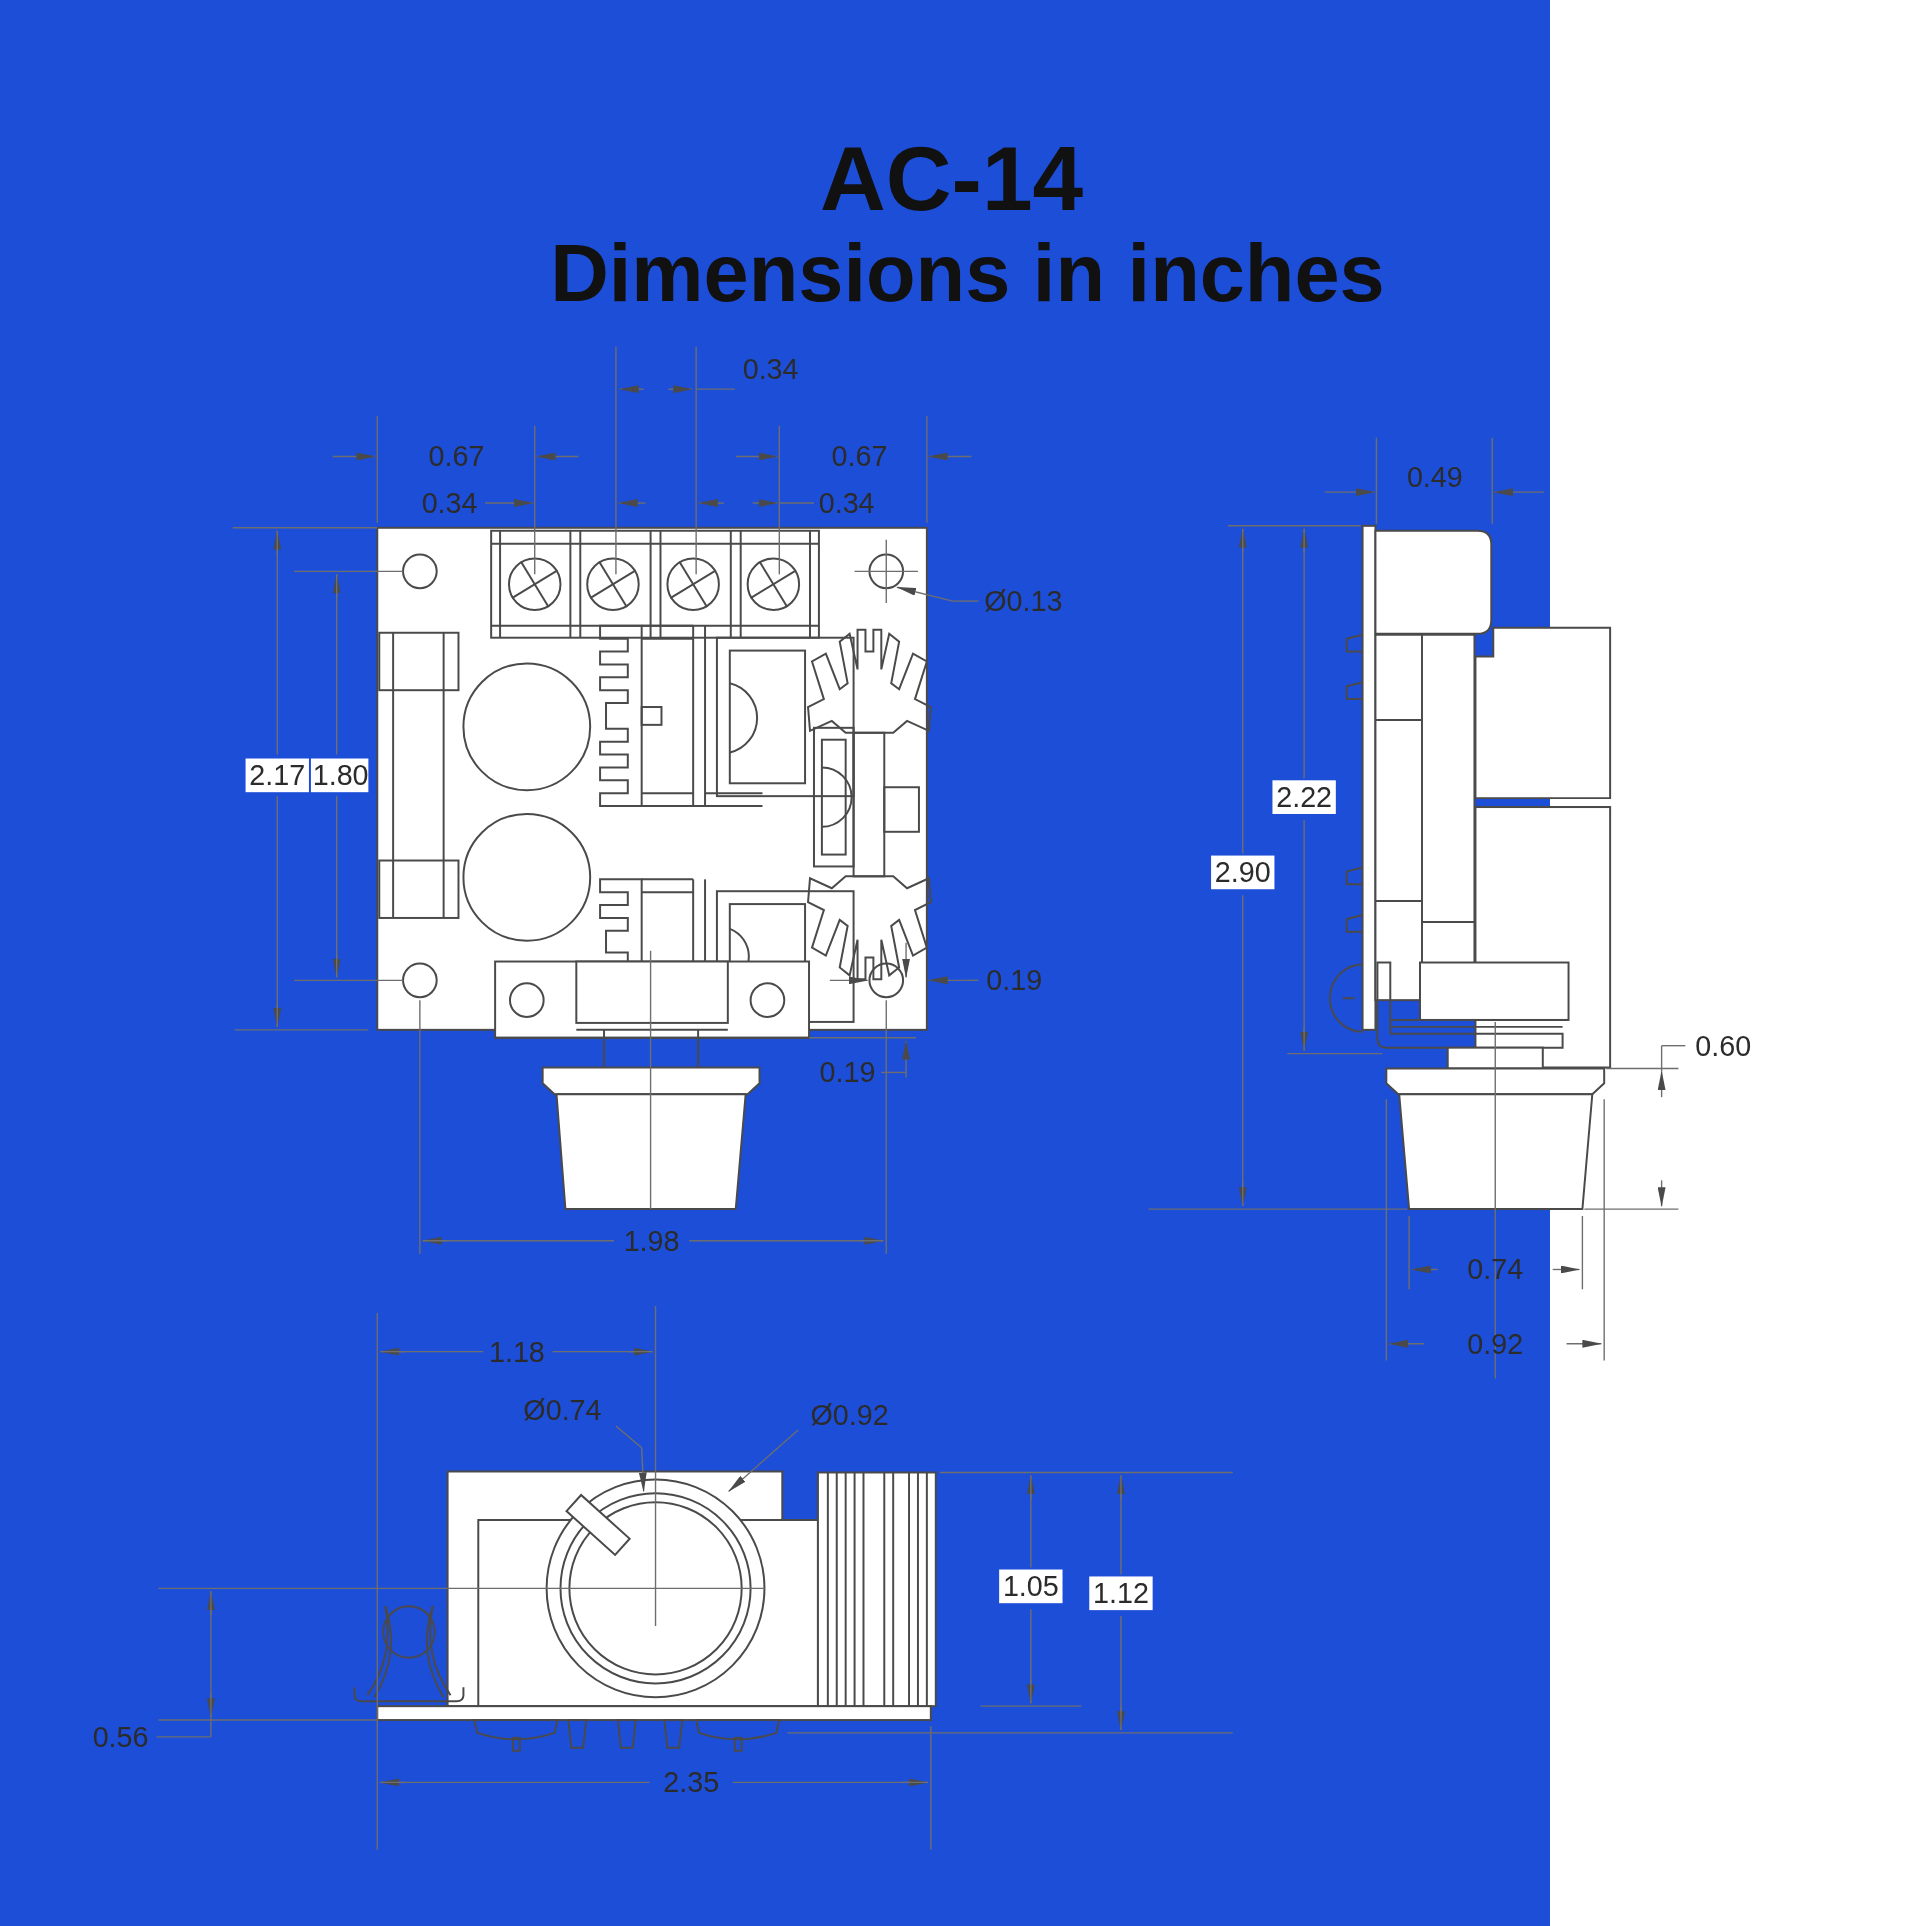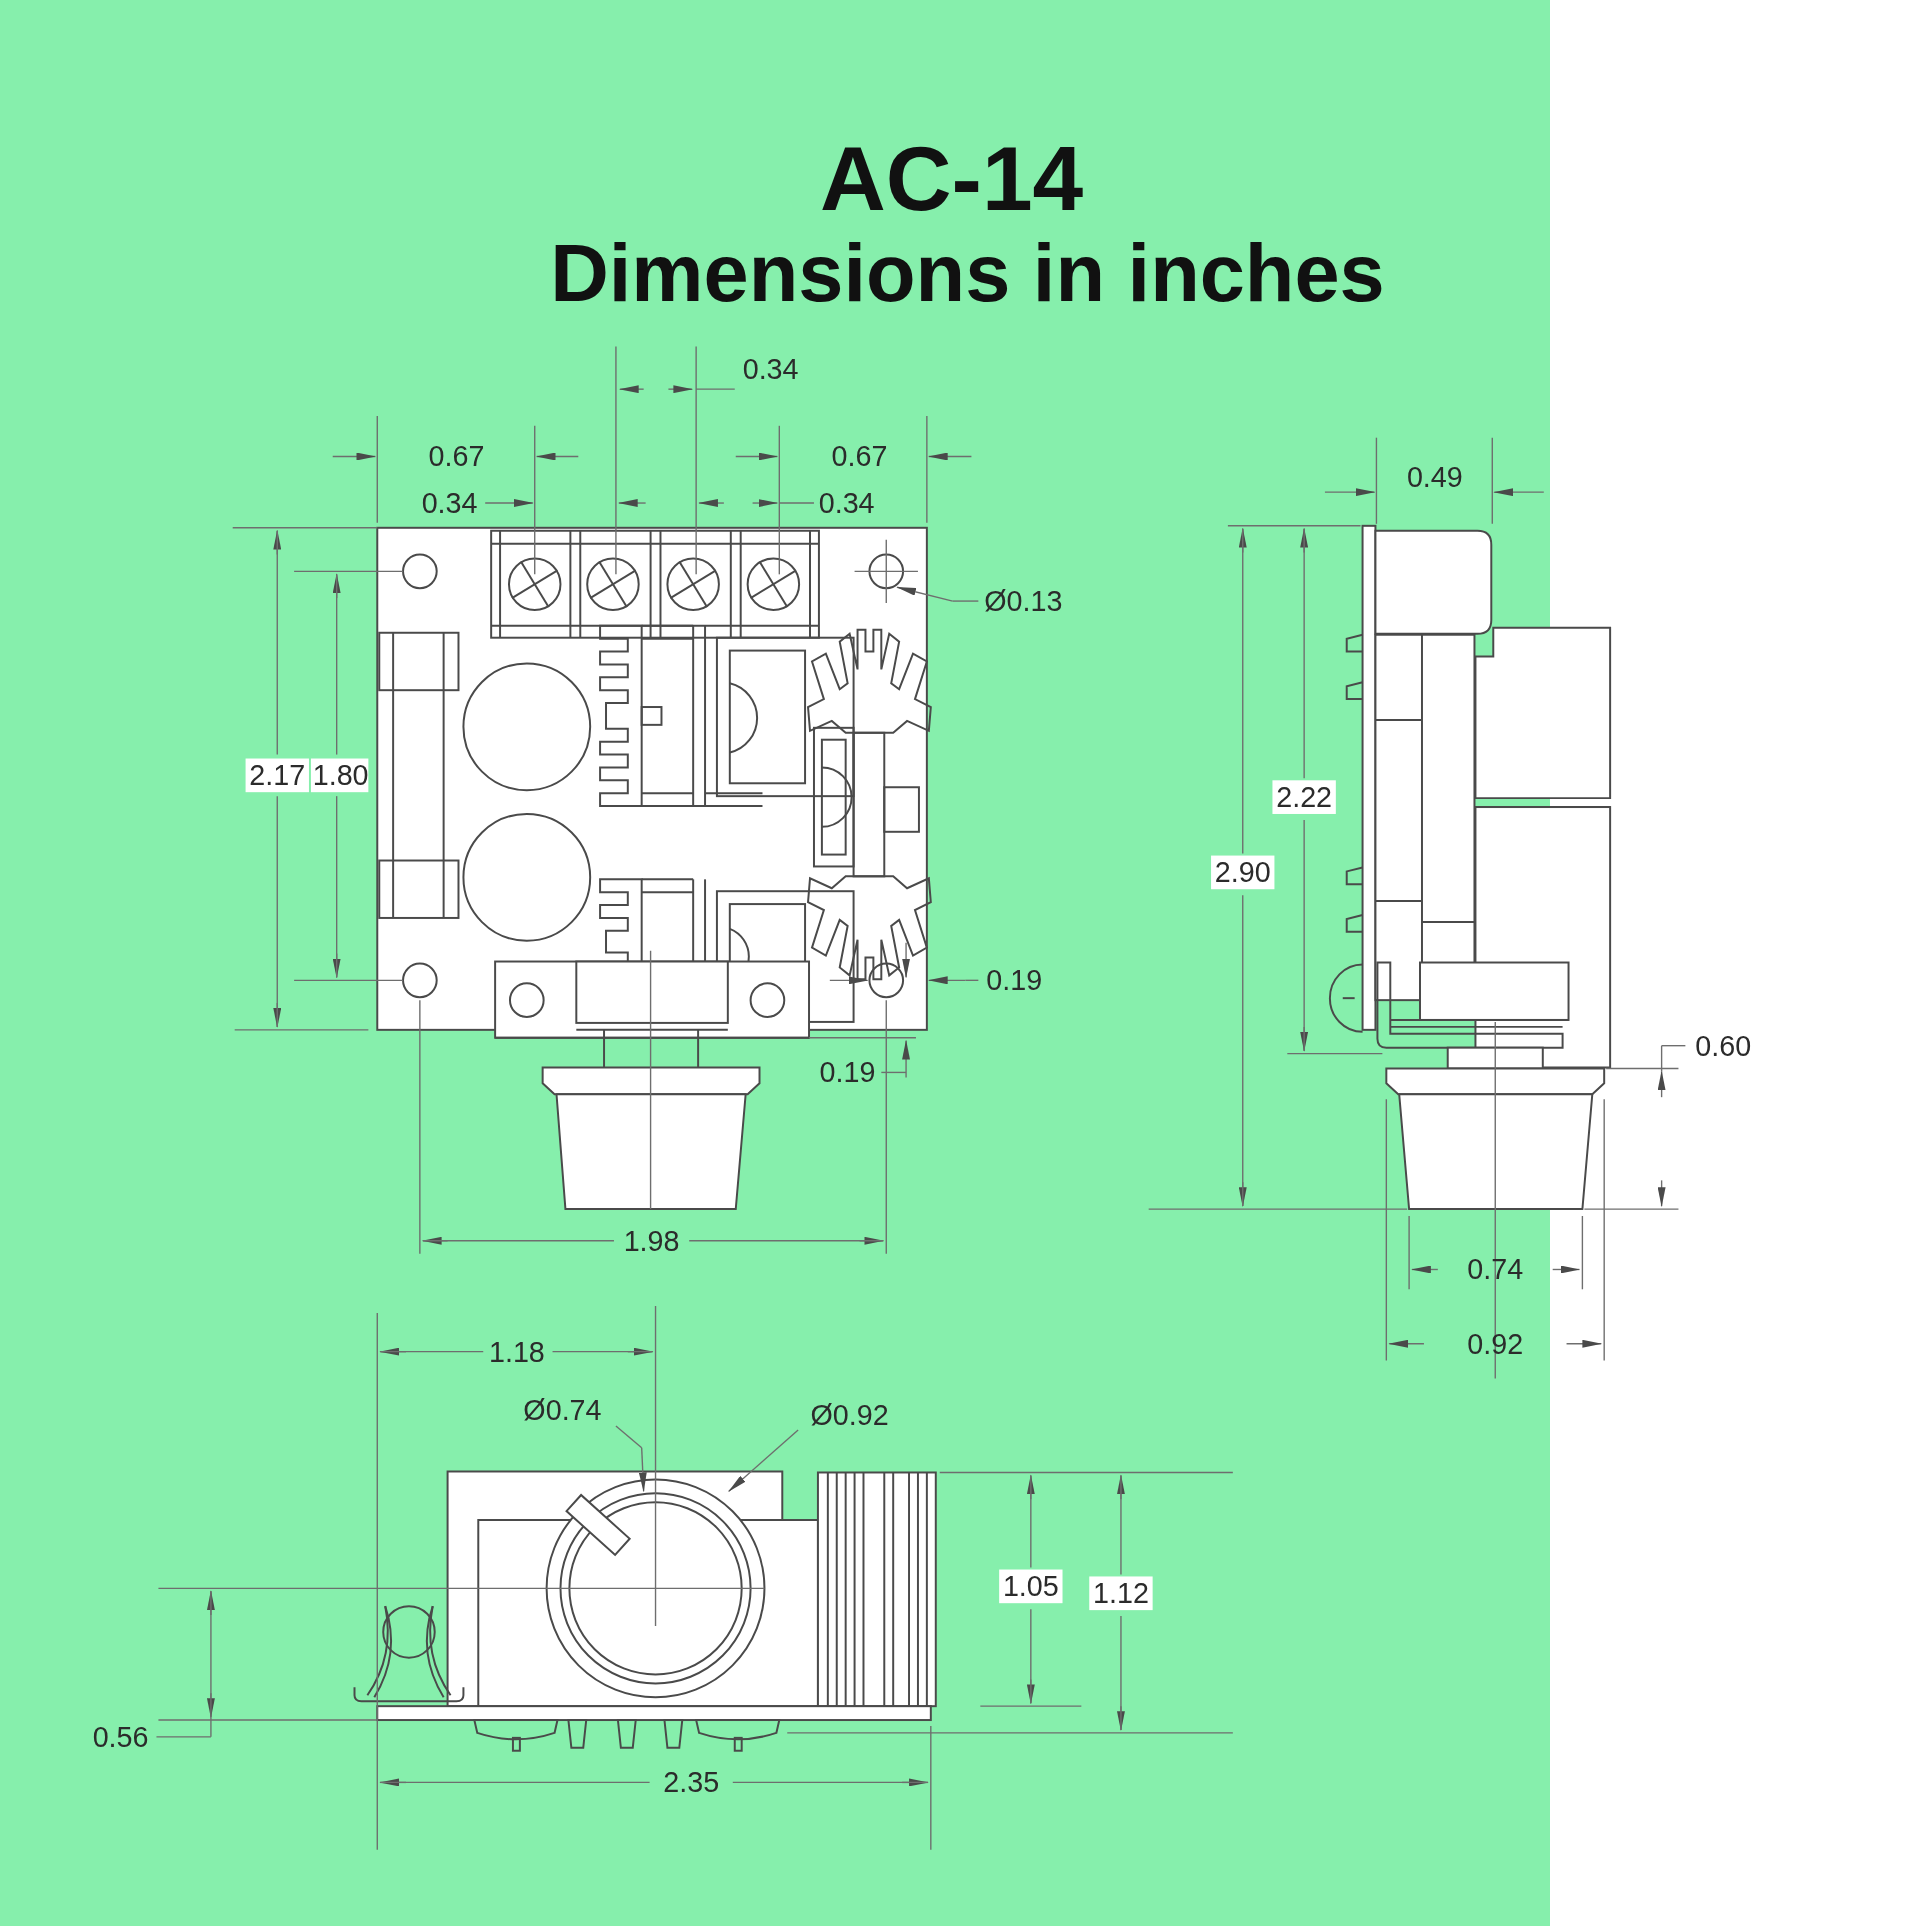--- a/index.html
+++ b/index.html
@@ -1,16 +1,16 @@
 <!DOCTYPE html>
 <html><head>
 <meta charset="utf-8">
 <style>
   html,body{margin:0;padding:0;background:#ffffff;}
-  .stage{width:1550px;height:1927px;position:relative;background:#86efac;text-align:center;}
+  .stage{width:1550px;height:1927px;position:relative;background:#1d4ed8;text-align:center;}
   svg{display:block;}
   .obj{stroke:#4a4a4a;stroke-width:2;fill:none;}
   .objf{stroke:#4a4a4a;stroke-width:2;fill:#ffffff;}
   .thin{stroke:#6e6e6e;stroke-width:1.4;fill:none;}
   .diml{stroke:#6e6e6e;stroke-width:1.4;fill:none;}
   .ttl{font-family:"Liberation Sans",sans-serif;font-weight:bold;fill:#111111;text-anchor:middle;}
   .t1{font-size:92px;}
   .t2{font-size:82px;}
   .dim{font-family:"Liberation Sans",sans-serif;font-size:29px;fill:#2b2b2b;text-anchor:middle;}
   .dimL{text-anchor:start;}

